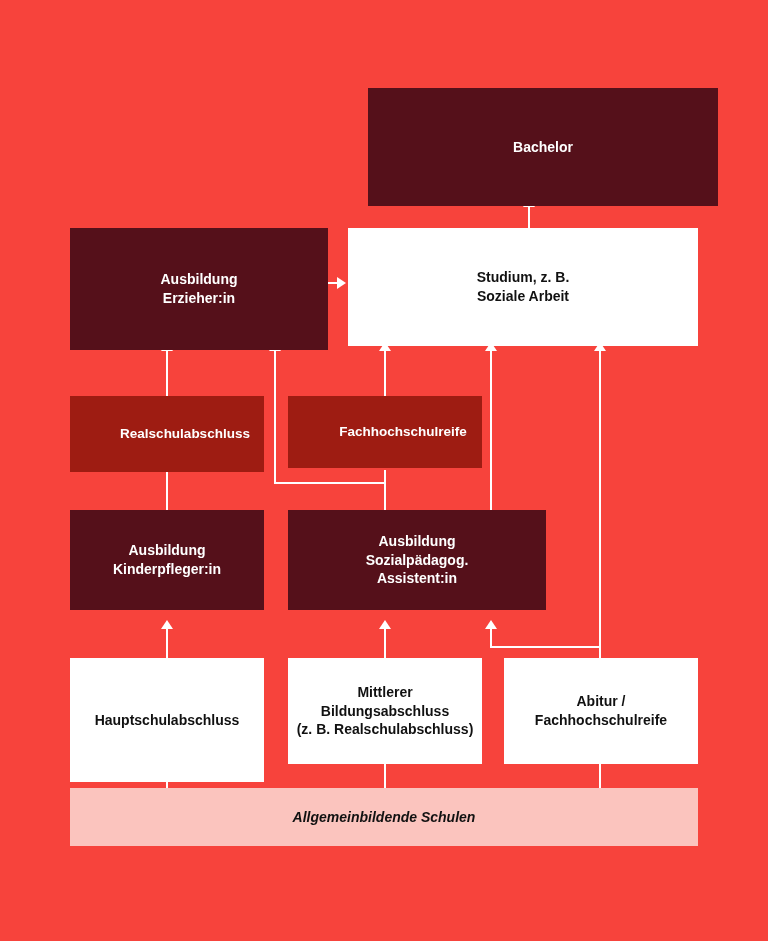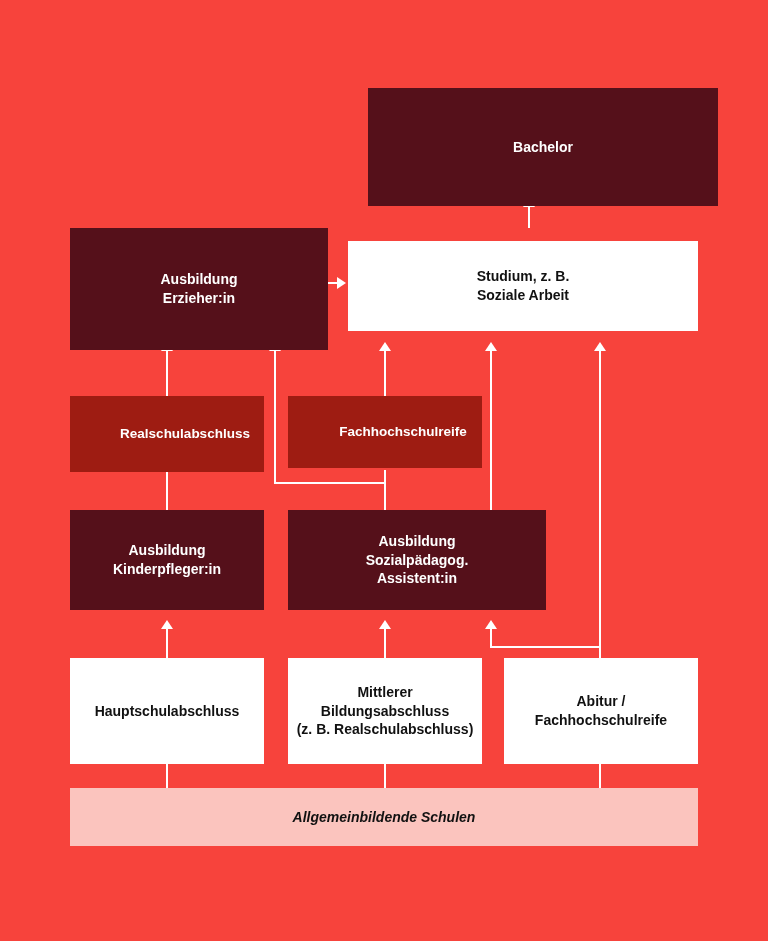--- a/index.html
+++ b/index.html
@@ -107,21 +107,21 @@
 
   <div class="box t-dark fs14" style="left:348px; top:88px; width:350px; height:118px;margin-left:20px;">
     <span>Bachelor</span>
   </div>
 
   <div class="box t-dark fs14" style="left:70px; top:228px; width:258px; height:122px;">
     <span>Ausbildung
 Erzieher:in</span>
   </div>
 
-  <div class="box t-white fs14" style="left:348px; top:228px; width:350px; height:90px;margin-top:13px;">
+  <div class="box t-white fs14" style="left:348px; top:228px; width:350px; height:118px;">
     <span>Studium, z. B.
 Soziale Arbeit</span>
   </div>
 
   <div class="box t-brick fs13" style="left:70px; top:396px; width:194px; height:76px;">
     <span>Realschulabschluss</span>
   </div>
 
   <div class="box t-brick fs13" style="left:288px; top:396px; width:194px; height:72px;">
     <span>Fachhochschulreife</span>
@@ -131,21 +131,21 @@
     <span>Ausbildung
 Kinderpfleger:in</span>
   </div>
 
   <div class="box t-dark fs14" style="left:288px; top:510px; width:258px; height:100px;">
     <span>Ausbildung
 Sozialpädagog.
 Assistent:in</span>
   </div>
 
-  <div class="box t-white fs14" style="left:70px; top:658px; width:194px; height:106px;">
+  <div class="box t-white fs14" style="left:70px; top:658px; width:194px; height:124px;">
     <span>Hauptschulabschluss</span>
   </div>
 
   <div class="box t-white fs14" style="left:288px; top:658px; width:194px; height:106px;">
     <span>Mittlerer
 Bildungsabschluss
 (z. B. Realschulabschluss)</span>
   </div>
 
   <div class="box t-white fs14" style="left:504px; top:658px; width:194px; height:106px;">

